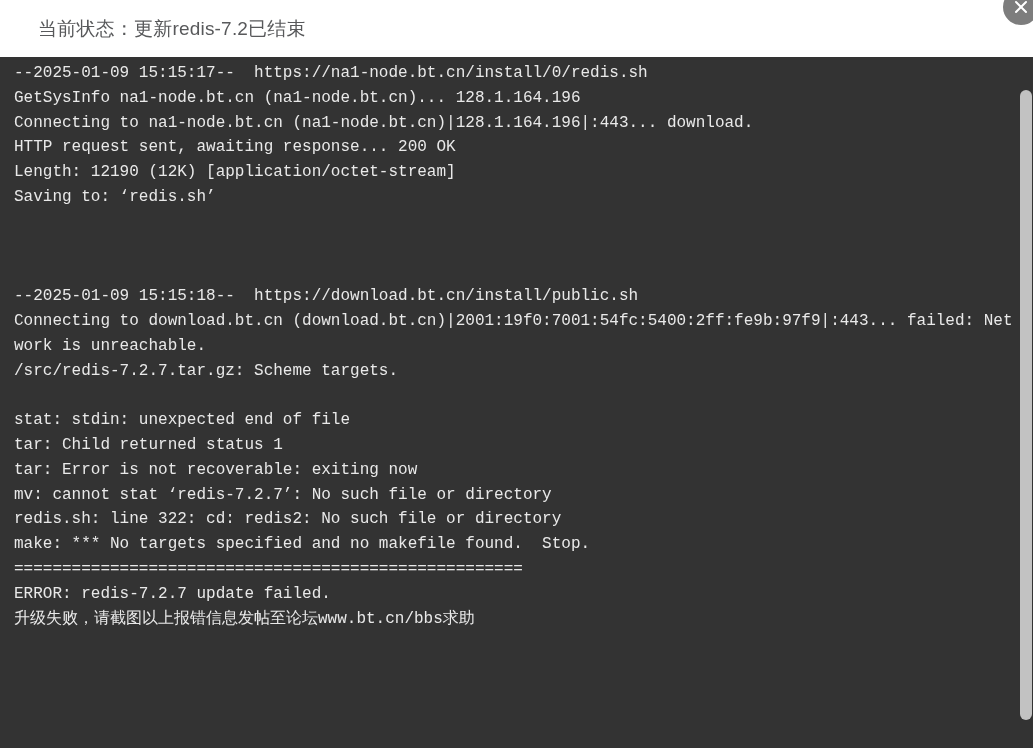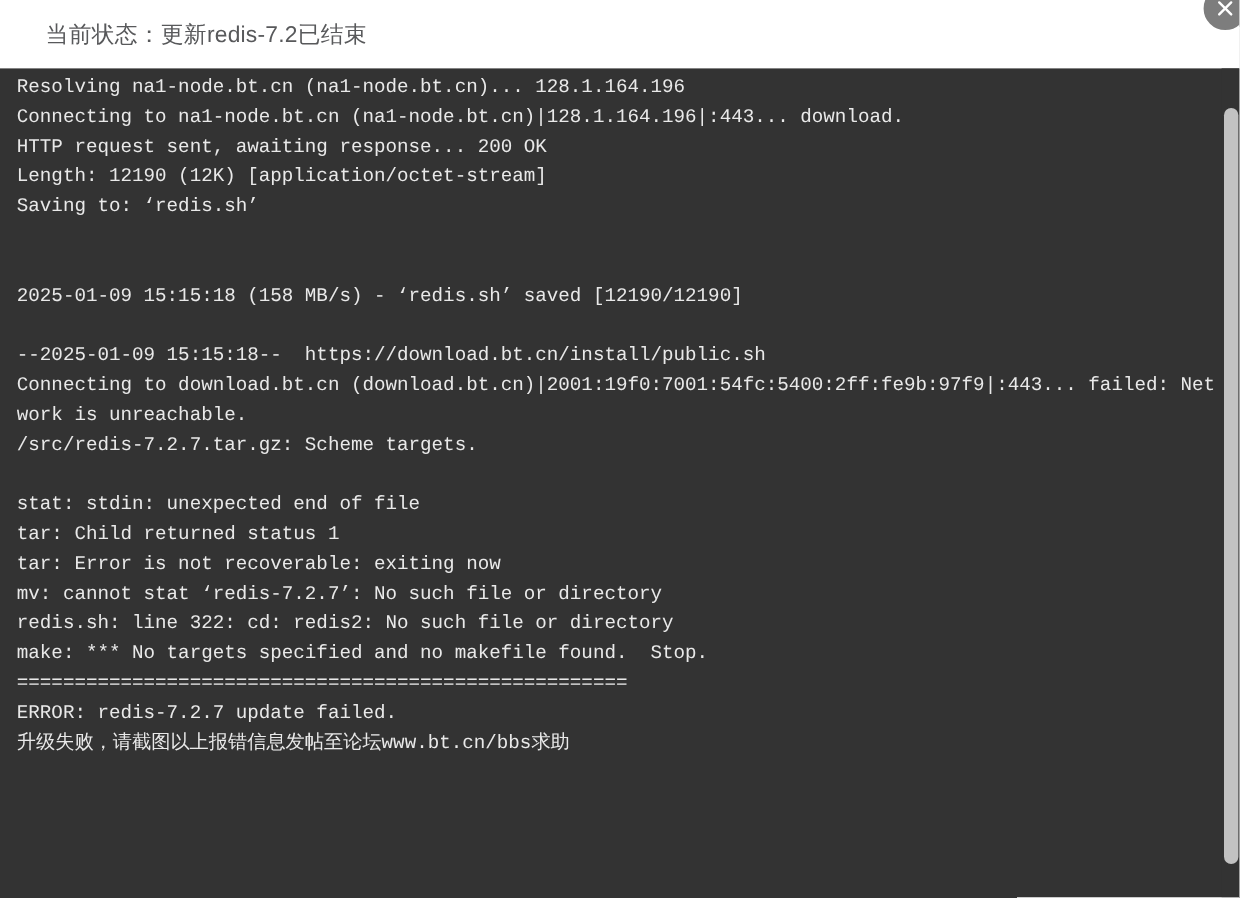--- a/index.html
+++ b/index.html
@@ -124,28 +124,28 @@
     <span>
       <svg width="18" height="18" viewBox="0 0 18 18" aria-hidden="true">
         <line x1="4" y1="4" x2="14" y2="14" stroke="#ffffff" stroke-width="2" stroke-linecap="round"></line>
         <line x1="14" y1="4" x2="4" y2="14" stroke="#ffffff" stroke-width="2" stroke-linecap="round"></line>
       </svg>
     </span>
   </div>
 
   <div class="terminal">
     <div class="terminal-inner" id="terminal-inner">
-        <div class="term-line">Resolving na1-node.bt.cn (na1-node.bt.cn)... 128.1.164.196</div>
+        <div class="term-line">--2025-01-09 15:15:17--  https://na1-node.bt.cn/install/0/redis.sh</div>
+        <div class="term-line">GetSysInfo na1-node.bt.cn (na1-node.bt.cn)... 128.1.164.196</div>
         <div class="term-line">Connecting to na1-node.bt.cn (na1-node.bt.cn)|128.1.164.196|:443... download.</div>
         <div class="term-line">HTTP request sent, awaiting response... 200 OK</div>
         <div class="term-line">Length: 12190 (12K) [application/octet-stream]</div>
         <div class="term-line">Saving to: ‘redis.sh’</div>
         <div class="term-line blank">&nbsp;</div>
         <div class="term-line blank">&nbsp;</div>
-        <div class="term-line">2025-01-09 15:15:18 (158 MB/s) - ‘redis.sh’ saved [12190/12190]</div>
         <div class="term-line blank">&nbsp;</div>
         <div class="term-line">--2025-01-09 15:15:18--  https://download.bt.cn/install/public.sh</div>
         <div class="term-line">Connecting to download.bt.cn (download.bt.cn)|2001:19f0:7001:54fc:5400:2ff:fe9b:97f9|:443... failed: Network is unreachable.</div>
         <div class="term-line">/src/redis-7.2.7.tar.gz: Scheme targets.</div>
         <div class="term-line blank">&nbsp;</div>
         <div class="term-line">stat: stdin: unexpected end of file</div>
         <div class="term-line">tar: Child returned status 1</div>
         <div class="term-line">tar: Error is not recoverable: exiting now</div>
         <div class="term-line">mv: cannot stat ‘redis-7.2.7’: No such file or directory</div>
         <div class="term-line">redis.sh: line 322: cd: redis2: No such file or directory</div>

